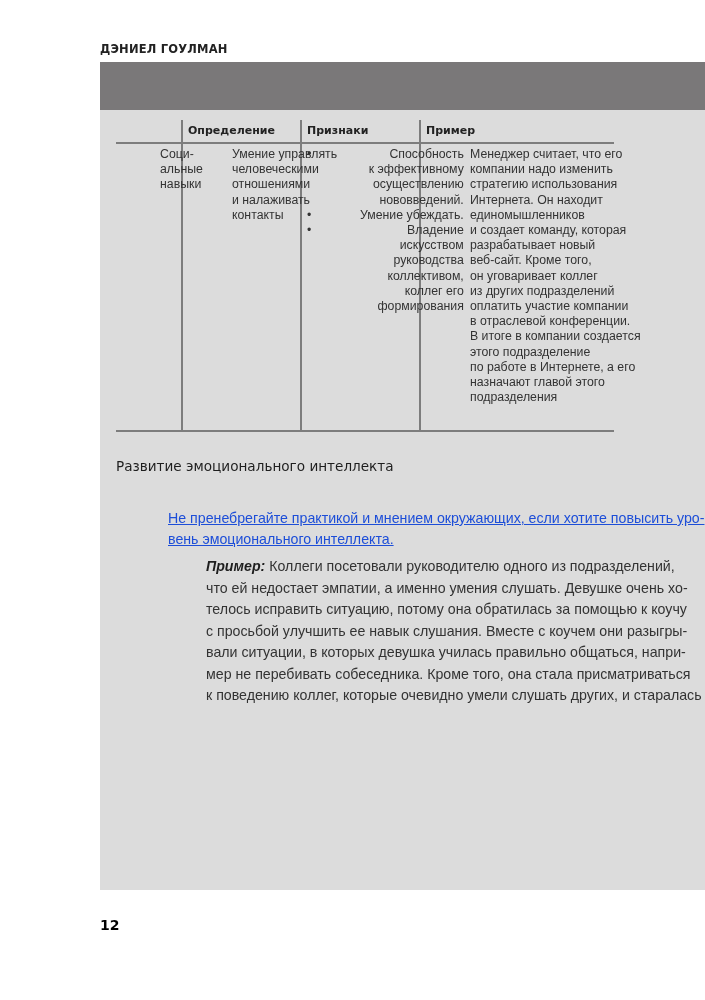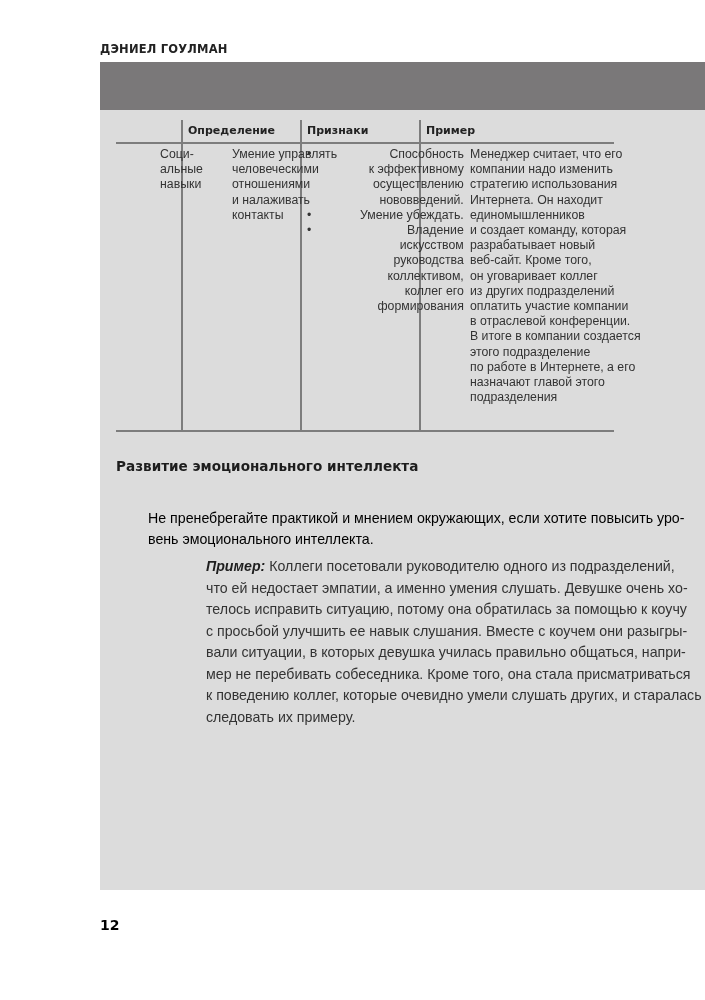--- a/index.html
+++ b/index.html
@@ -28,25 +28,25 @@
     font-weight: bold; font-size: 11px; line-height: 22px; color: #222;
   }
   .vline { position: absolute; width: 2px; background: #7d7d7d; top: 0; height: 312px; }
   .hline { position: absolute; left: 0; width: 498px; height: 2px; background: #7d7d7d; }
   .cell { position: absolute; top: 27px; }
   .bullets { list-style: none; margin: 0; padding: 0; }
   .bullets li { position: relative; padding-left: 9px; text-align: right; }
   .bullets li::before { content: "•"; position: absolute; left: 0; top: 0; }
   .section-title {
     position: absolute; left: 16px; top: 396px; font-family: "DejaVu Sans", sans-serif;
-    font-weight: bold; font-size: 13.6px; color: #1e1e1e; text-align: right;
+    font-weight: normal; font-size: 13.6px; color: #1e1e1e; text-align: right;
   }
   .para {
-    position: absolute; left: 4px; top: 446px; width: 490px;
-    font-size: 14.2px; line-height: 21px; color: #000000; text-align: justify;
+    position: absolute; left: 24px; top: 446px; width: 490px;
+    font-size: 14.2px; line-height: 21px; color: #1d4ed8; text-align: justify; text-decoration: underline;
   }
   .example {
     position: absolute; left: 62px; top: 494px; width: 456px;
     font-size: 14.2px; line-height: 21.5px; color: #333;
   }
   .example .lbl { font-weight: bold; font-style: italic; color: #1e1e1e; }
   .line { display: block; white-space: nowrap; margin-left: 44px; }
   .page-number {
     position: absolute; left: 100px; top: 917px; font-family: "DejaVu Sans", sans-serif;
     font-weight: bold; font-size: 14px; color: #000000;
@@ -137,17 +137,16 @@
   </div>
 
   <div class="example">
     <span class="line"><span class="lbl">Пример:</span><span> Коллеги посетовали руководителю одного из подразделений,</span></span>
     <span class="line">что ей недостает эмпатии, а именно умения слушать. Девушке очень хо-</span>
     <span class="line">телось исправить ситуацию, потому она обратилась за помощью к коучу</span>
     <span class="line">с просьбой улучшить ее навык слушания. Вместе с коучем они разыгры-</span>
     <span class="line">вали ситуации, в которых девушка училась правильно общаться, напри-</span>
     <span class="line">мер не перебивать собеседника. Кроме того, она стала присматриваться</span>
     <span class="line">к поведению коллег, которые очевидно умели слушать других, и старалась</span>
-    <span class="line">следовать их примеру.</span>
   </div>
 </div>
 
 <div class="page-number">12</div>
 
 </body></html>

